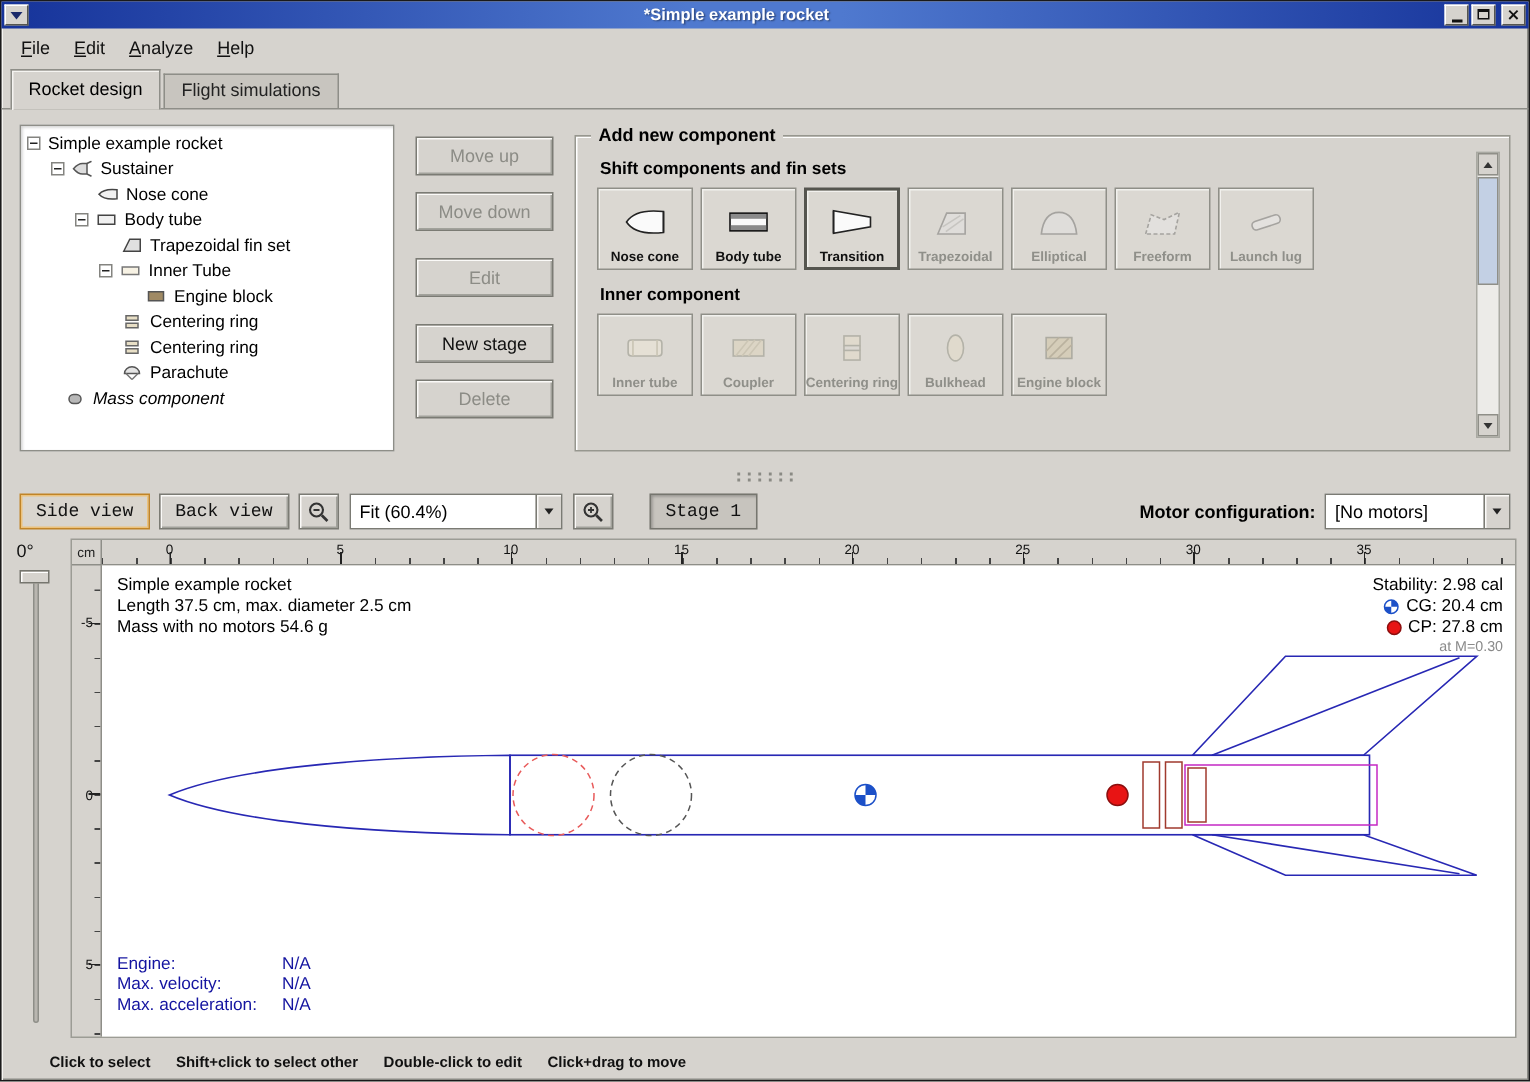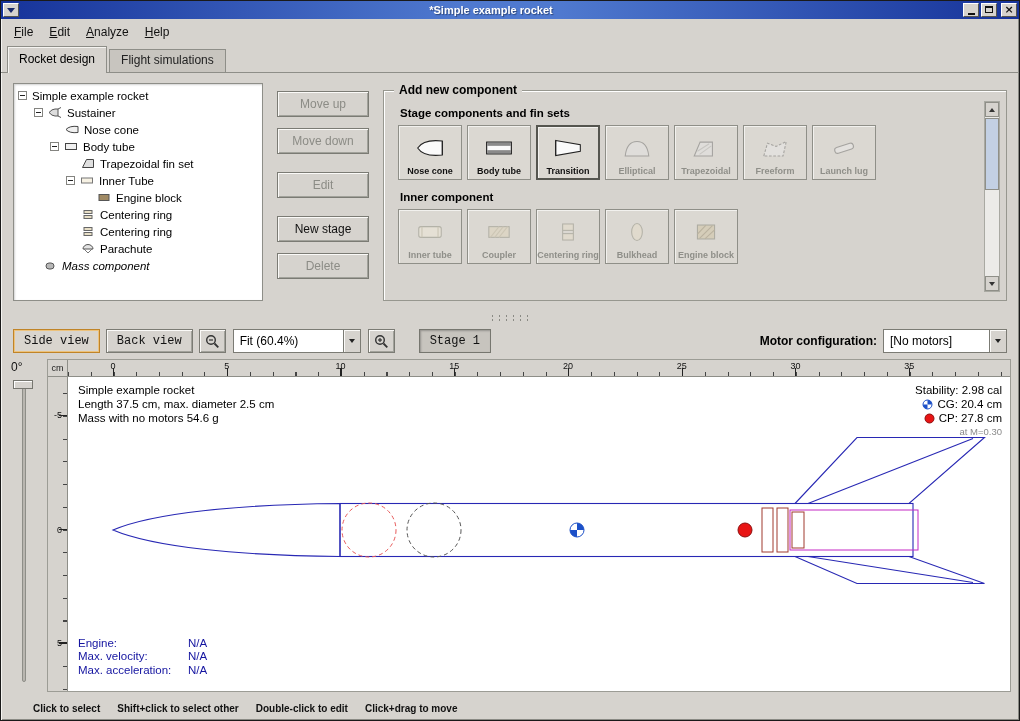--- a/index.html
+++ b/index.html
@@ -84,21 +84,21 @@
   .tbtn{height:24px;padding:0 10px;font-family:Liberation Mono, monospace;}
   .tbtn.icon-btn{width:27px;padding:0;}
   .side-active{border-color:#c08428;box-shadow:inset 0 0 0 1px #ecc27c;background:#d9d5ce;}
   .pressed{background:#c7c4be;border-color:#76766f;box-shadow:inset 1px 1px 2px rgba(0,0,0,.25);}
   .stage-btn{margin-left:18px;}
   .combo{height:24px;background:#fff;border:1px solid #7b7b74;display:flex;align-items:stretch;font-size:12px;}
   .combo-text{flex:1;display:flex;align-items:center;padding:0 6px;white-space:nowrap;overflow:hidden;}
   .combo-arrow{width:17px;background:#d6d3ce;border-left:1px solid #7b7b74;display:flex;align-items:center;justify-content:center;
                box-shadow:inset 1px 1px 0 #fbfaf8;}
   .arr-down{width:0;height:0;border-left:3.5px solid transparent;border-right:3.5px solid transparent;border-top:4px solid #222;}
-  .fit-combo{width:128px;margin:0 1px;}
+  .fit-combo{width:142px;margin:0 1px;}
   .motor-label{margin-left:auto;font-weight:bold;font-size:12px;}
   .motor-combo{width:124px;}
 
   .view-area{flex:1;display:flex;min-height:0;padding:0 8px 4px 0;}
   .rot-col{width:46px;flex:0 0 46px;position:relative;}
   .rot-label{position:absolute;top:1px;left:10px;font-size:12px;color:#111;}
   .rot-track{position:absolute;top:24px;bottom:10px;left:21px;width:4px;background:#b9b6b0;border:1px solid #8e8e88;border-radius:2px;}
   .rot-handle{position:absolute;top:21px;left:12px;width:20px;height:9px;background:#d6d3ce;border:1px solid #76766f;
               box-shadow:inset 1px 1px 0 #fff;}
 
@@ -262,21 +262,21 @@
       <div class="btn3d disabled">Move up</div>
       <div class="btn3d disabled">Move down</div>
       <div class="btn3d disabled gap-before">Edit</div>
       <div class="btn3d gap-before">New stage</div>
       <div class="btn3d disabled">Delete</div>
     </div>
 
     <div class="groupbox">
       <div class="groupbox-title">Add new component</div>
 
-      <div class="section-label">Stage components and fin sets</div>
+      <div class="section-label">Shift components and fin sets</div>
       <div class="cbtn-row">
         <div class="cbtn">
           <svg width="30" height="24" viewBox="0 0 28 22">
               <path d="M2.5,11 Q8,2.5 25.5,4.5 L25.5,17.5 Q8,19.5 2.5,11 Z" fill="#fafafa" stroke="#222"></path>
               <line x1="25.5" y1="4.5" x2="25.5" y2="17.5" stroke="#222"></line>
             </svg>
           <span class="cbtn-label">Nose cone</span>
         </div>
         <div class="cbtn">
           <svg width="30" height="24" viewBox="0 0 28 22">
@@ -288,30 +288,30 @@
         </div>
         <div class="cbtn selected">
           <svg width="30" height="24" viewBox="0 0 28 22">
               <path d="M2.5,4 L25.5,8 L25.5,14 L2.5,18 Z" fill="#fafafa" stroke="#222"></path>
               <line x1="2.5" y1="4" x2="2.5" y2="18" stroke="#222"></line>
             </svg>
           <span class="cbtn-label">Transition</span>
         </div>
         <div class="cbtn disabled">
           <svg width="30" height="24" viewBox="0 0 28 22">
-              <path d="M3,18.5 Q4.5,5 14,5 Q23.5,5 25,18.5 Z" fill="#e6e6e6" stroke="#555"></path>
-            </svg>
-          <span class="cbtn-label">Elliptical</span>
-        </div>
-        <div class="cbtn disabled">
-          <svg width="30" height="24" viewBox="0 0 28 22">
               <path d="M3,18.5 L8.5,5.5 L20,5.5 L20,18.5 Z" fill="#e6e6e6" stroke="#555"></path>
               <path d="M6,14 L17,7 M8,17 L19,9" stroke="#aaa" fill="none"></path>
             </svg>
           <span class="cbtn-label">Trapezoidal</span>
+        </div>
+        <div class="cbtn disabled">
+          <svg width="30" height="24" viewBox="0 0 28 22">
+              <path d="M3,18.5 Q4.5,5 14,5 Q23.5,5 25,18.5 Z" fill="#e6e6e6" stroke="#555"></path>
+            </svg>
+          <span class="cbtn-label">Elliptical</span>
         </div>
         <div class="cbtn disabled">
           <svg width="30" height="24" viewBox="0 0 28 22">
               <path d="M3.5,18.5 L7,6.5 L15,9.5 L24.5,5 L21.5,18.5 Z" fill="#eee" stroke="#555" stroke-dasharray="2.5 1.5"></path>
             </svg>
           <span class="cbtn-label">Freeform</span>
         </div>
         <div class="cbtn disabled">
           <svg width="30" height="24" viewBox="0 0 28 22">
               <g transform="rotate(-18 14 11)">

